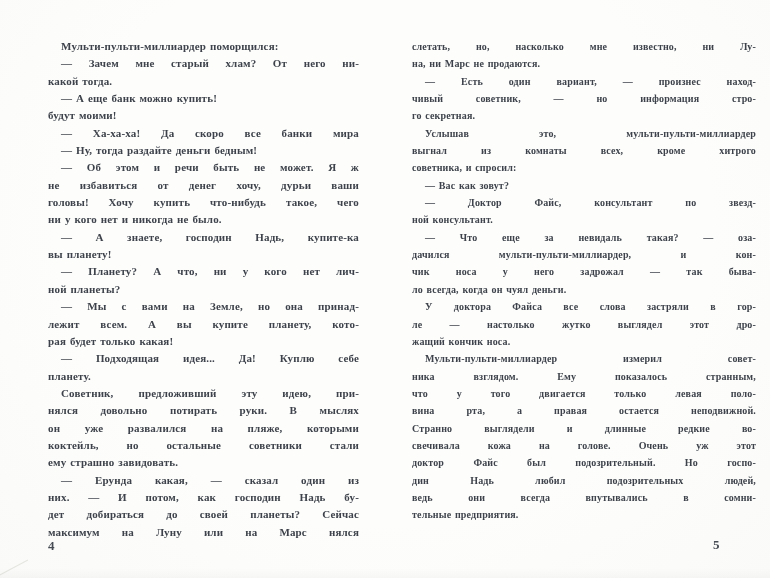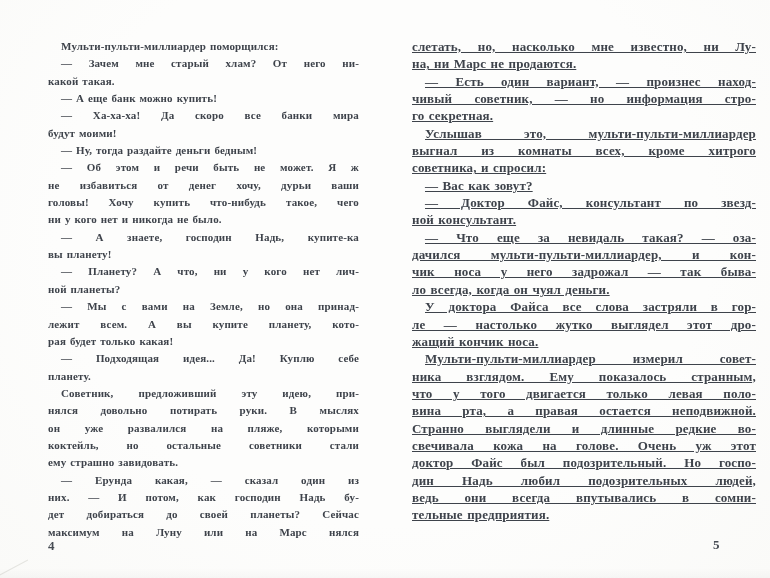--- a/index.html
+++ b/index.html
@@ -20,21 +20,21 @@
     color: #3e434b;
   }
   .text-col {
     position: absolute;
     top: 38px;
   }
   .text-col.left  { left: 48px;  width: 311px; }
   .text-col.right { left: 412px; width: 344px; }
 
   .left  .line { font-size: 11px; line-height: 17.35px; }
-  .right .line { font-size: 13px; line-height: 17.35px; text-decoration: underline; }
+  .right .line { font-size: 10px; line-height: 17.35px; }
 
   .line {
     text-align: justify;
     text-align-last: justify;
     letter-spacing: 0.15px;
     word-spacing: 1px;
     white-space: normal;
   }
   .line.pend { text-align-last: left; }
   .line.indent { text-indent: 13px; }
@@ -67,24 +67,24 @@
   }
 </style>
 </head>
 <body>
 
 <div class="spread">
 
   <div class="text-col left">
       <div class="line indent pend">Мульти-пульти-миллиардер поморщился:</div>
       <div class="line indent">— Зачем мне старый хлам? От него ни-</div>
-      <div class="line pend">какой такая.</div>
+      <div class="line pend">какой тогда.</div>
       <div class="line indent pend">— А еще банк можно купить!</div>
+      <div class="line pend">будут моими!</div>
       <div class="line indent">— Ха-ха-ха! Да скоро все банки мира</div>
-      <div class="line pend">будут моими!</div>
       <div class="line indent pend">— Ну, тогда раздайте деньги бедным!</div>
       <div class="line indent">— Об этом и речи быть не может. Я ж</div>
       <div class="line">не избавиться от денег хочу, дурьи ваши</div>
       <div class="line">головы! Хочу купить что-нибудь такое, чего</div>
       <div class="line pend">ни у кого нет и никогда не было.</div>
       <div class="line indent">— А знаете, господин Надь, купите-ка</div>
       <div class="line pend">вы планету!</div>
       <div class="line indent">— Планету? А что, ни у кого нет лич-</div>
       <div class="line pend">ной планеты?</div>
       <div class="line indent">— Мы с вами на Земле, но она принад-</div>

